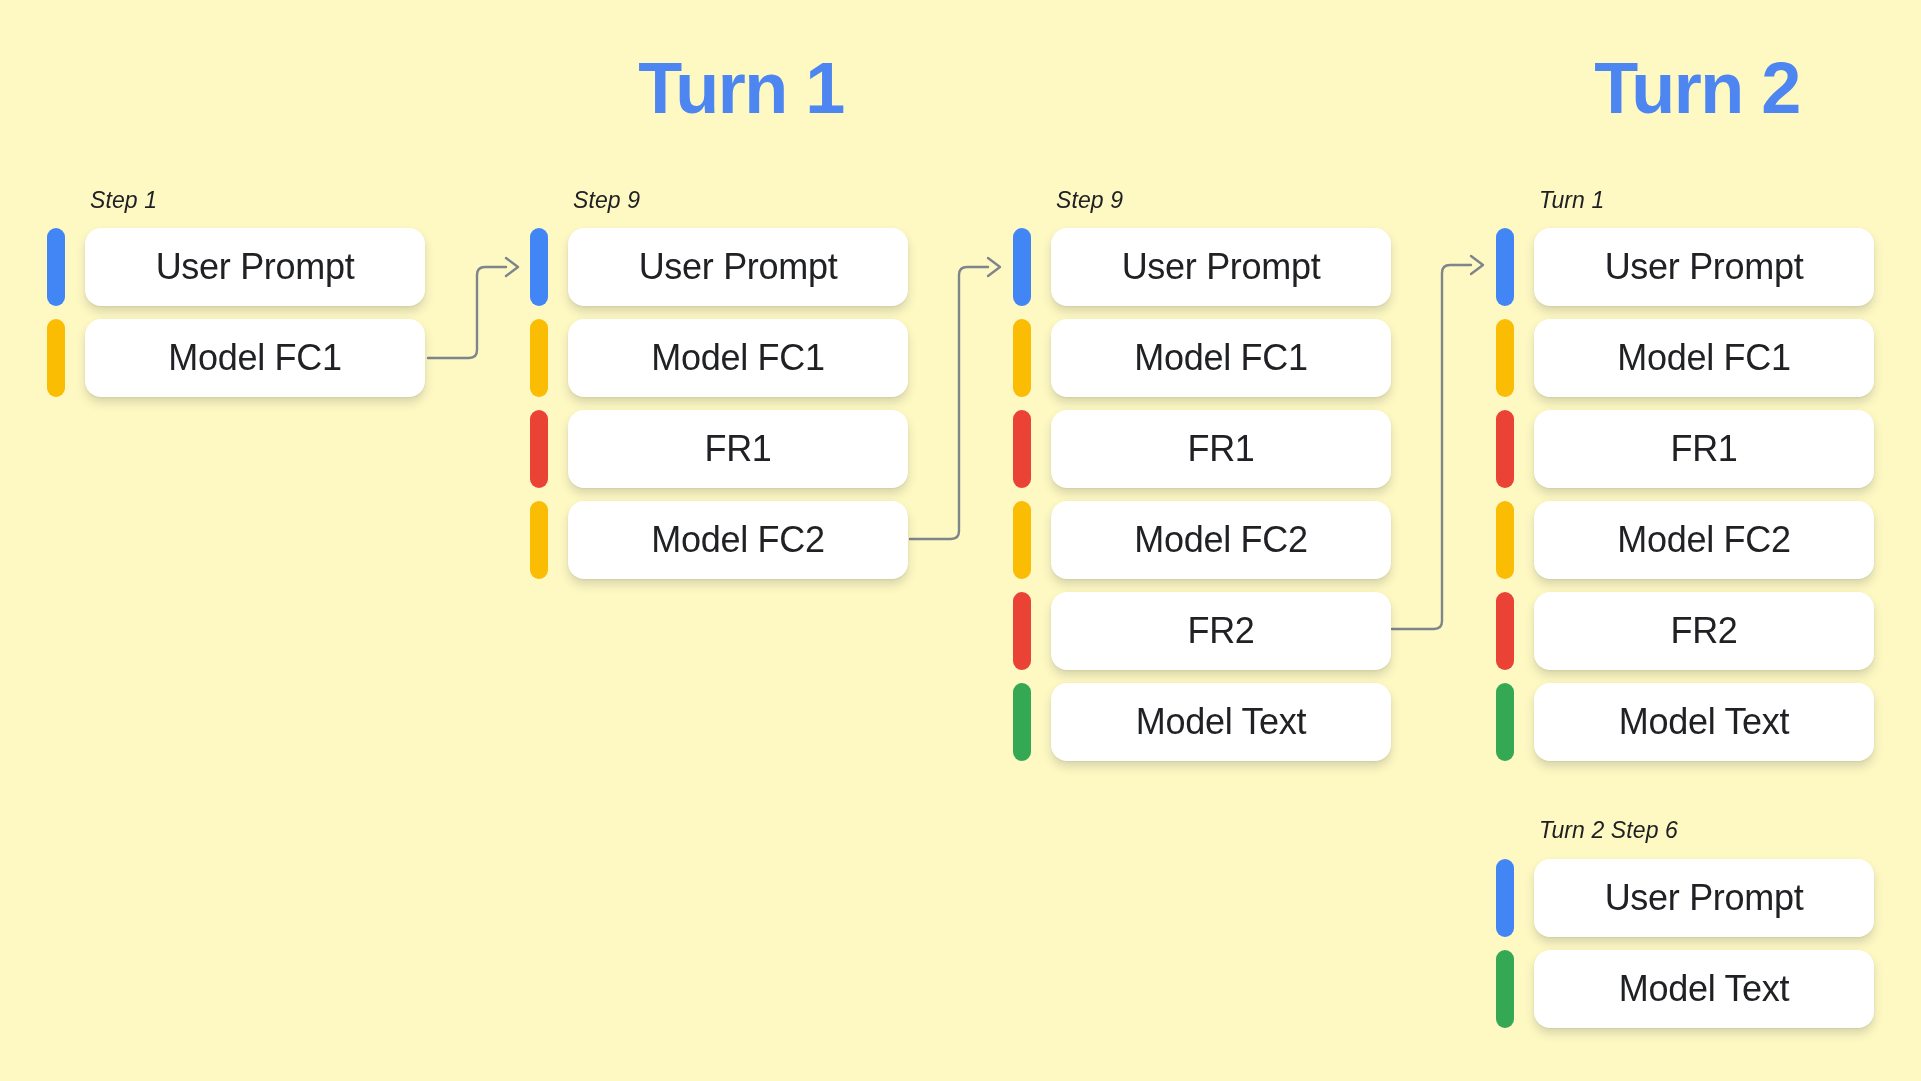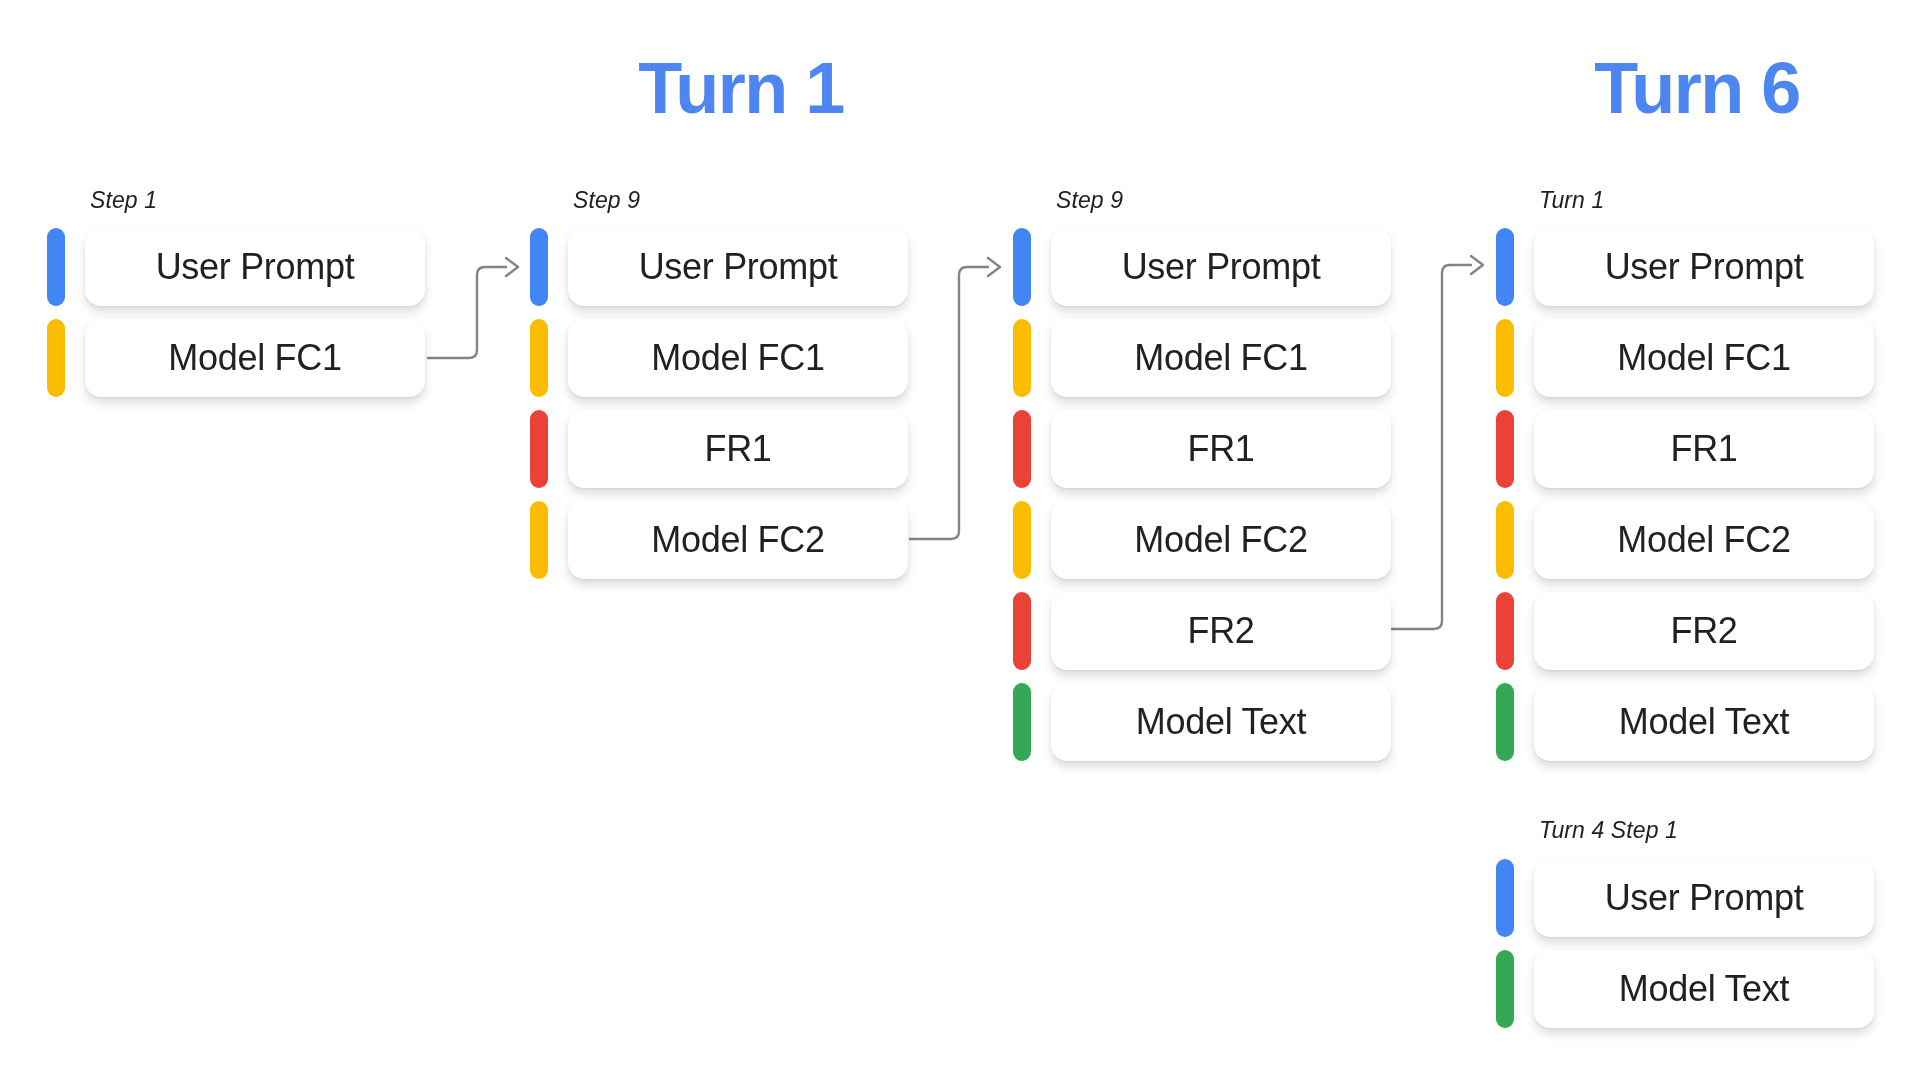--- a/index.html
+++ b/index.html
@@ -74,40 +74,40 @@
     fill: none;
     stroke: #7e858b;
     stroke-width: 2.4px;
     stroke-linecap: round;
     stroke-linejoin: round;
   }
 </style>
 </head>
 <body style="background: rgb(232, 234, 237);">
 
-<div class="canvas" style="background: #ffffff;">
+<div class="canvas" style="background: #fef9c3;">
 
   <svg class="arrows" viewBox="0 0 1921 1081" xmlns="http://www.w3.org/2000/svg">
     <g>
       <path d="M428 358 H469 Q477 358 477 350 V275 Q477 267 485 267 H506" style="stroke: rgb(126, 133, 139);"></path>
       <path d="M506 258 L518 267 L506 276" style="stroke: rgb(126, 133, 139);"></path>
     </g>
     <g>
       <path d="M910 539 H951 Q959 539 959 531 V275 Q959 267 967 267 H988" style="stroke: rgb(126, 133, 139);"></path>
       <path d="M988 258 L1000 267 L988 276" style="stroke: rgb(126, 133, 139);"></path>
     </g>
     <g>
       <path d="M1392 629 H1434 Q1442 629 1442 621 V273 Q1442 265 1450 265 H1471" style="stroke: rgb(126, 133, 139);"></path>
       <path d="M1471 256 L1483 265 L1471 274" style="stroke: rgb(126, 133, 139);"></path>
     </g>
   </svg>
 
   <h1 id="turn1-heading" class="turn-heading" style="color: rgb(77, 134, 240);">Turn 1</h1>
 
-  <h1 id="turn2-heading" class="turn-heading" style="color: rgb(77, 134, 240);">Turn 6</h1>
+  <h1 id="turn2-heading" class="turn-heading" style="color: rgb(77, 134, 240);">Turn 2</h1>
 
   <div id="columns-root">
       <div class="column" style="left: 47px;">
         <div class="col-label" style="top: 186px;">Step 1</div>
         <div class="role-bar" style="top: 228px; height: 78px; background: rgb(66, 133, 244);"></div>
         <div class="card" style="top: 228px;">User Prompt</div>
         <div class="role-bar" style="top: 319px; height: 78px; background: rgb(251, 188, 4);"></div>
         <div class="card" style="top: 319px;">Model FC1</div>
       </div>
       <div class="column" style="left: 530px;">
@@ -145,21 +145,21 @@
         <div class="role-bar" style="top: 410px; height: 78px; background: rgb(234, 67, 53);"></div>
         <div class="card" style="top: 410px;">FR1</div>
         <div class="role-bar" style="top: 501px; height: 78px; background: rgb(251, 188, 4);"></div>
         <div class="card" style="top: 501px;">Model FC2</div>
         <div class="role-bar" style="top: 592px; height: 78px; background: rgb(234, 67, 53);"></div>
         <div class="card" style="top: 592px;">FR2</div>
         <div class="role-bar" style="top: 683px; height: 78px; background: rgb(52, 168, 83);"></div>
         <div class="card" style="top: 683px;">Model Text</div>
       </div>
       <div class="column" style="left: 1496px;">
-        <div class="col-label" style="top: 816px;">Turn 4 Step 1</div>
+        <div class="col-label" style="top: 816px;">Turn 2 Step 6</div>
         <div class="role-bar" style="top: 859px; height: 78px; background: rgb(66, 133, 244);"></div>
         <div class="card" style="top: 859px;">User Prompt</div>
         <div class="role-bar" style="top: 950px; height: 78px; background: rgb(52, 168, 83);"></div>
         <div class="card" style="top: 950px;">Model Text</div>
       </div>
     </div>
 
 </div>
 
 </body></html>

